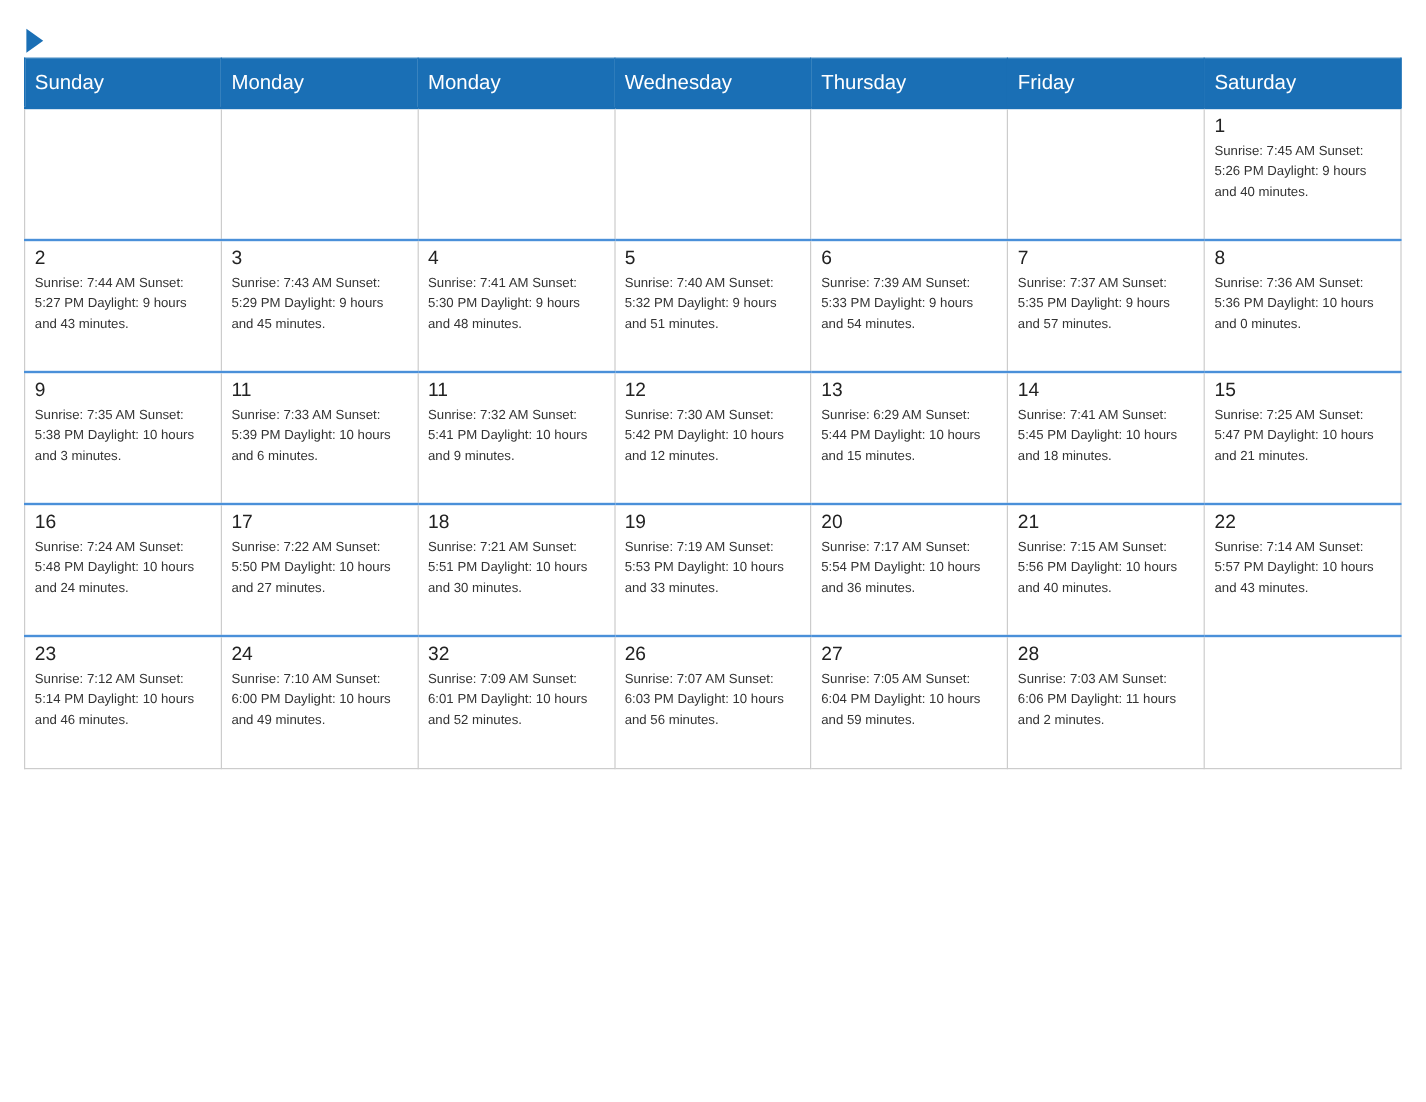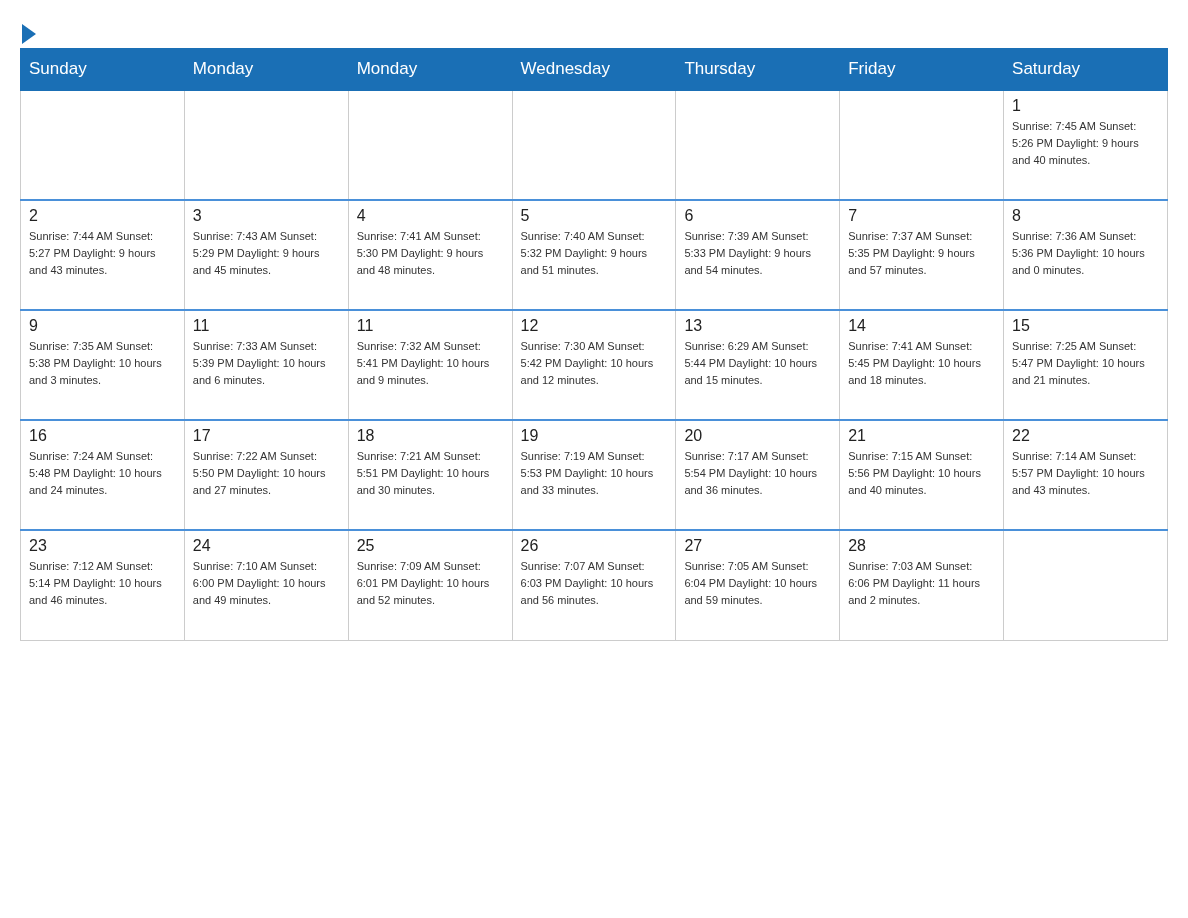--- a/index.html
+++ b/index.html
@@ -291,21 +291,21 @@
 Sunset: 5:14 PM
 Daylight: 10 hours and 46 minutes.</div>
         </td>
         <td>
           <span class="day-number">24</span>
           <div class="day-info">Sunrise: 7:10 AM
 Sunset: 6:00 PM
 Daylight: 10 hours and 49 minutes.</div>
         </td>
         <td>
-          <span class="day-number">25</span>
+          <span class="day-number">32</span>
           <div class="day-info">Sunrise: 7:09 AM
 Sunset: 6:01 PM
 Daylight: 10 hours and 52 minutes.</div>
         </td>
         <td>
           <span class="day-number">26</span>
           <div class="day-info">Sunrise: 7:07 AM
 Sunset: 6:03 PM
 Daylight: 10 hours and 56 minutes.</div>
         </td>

